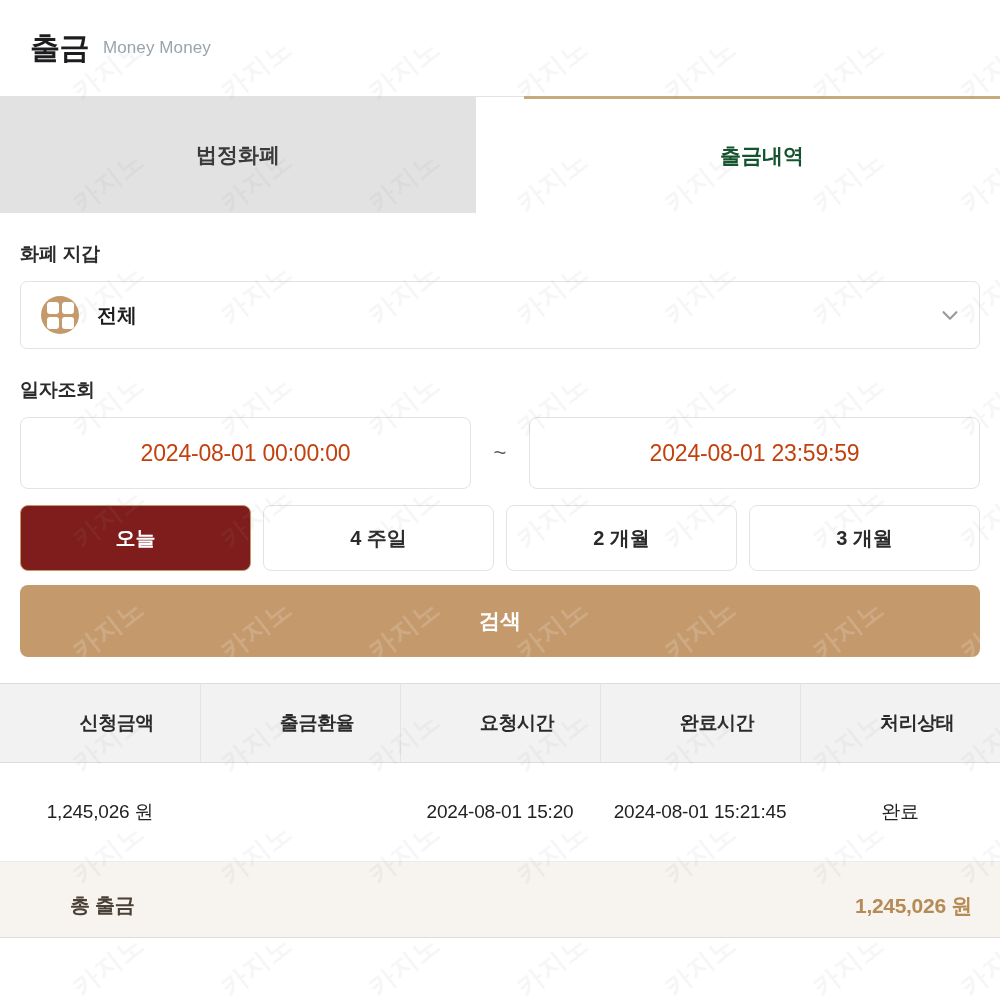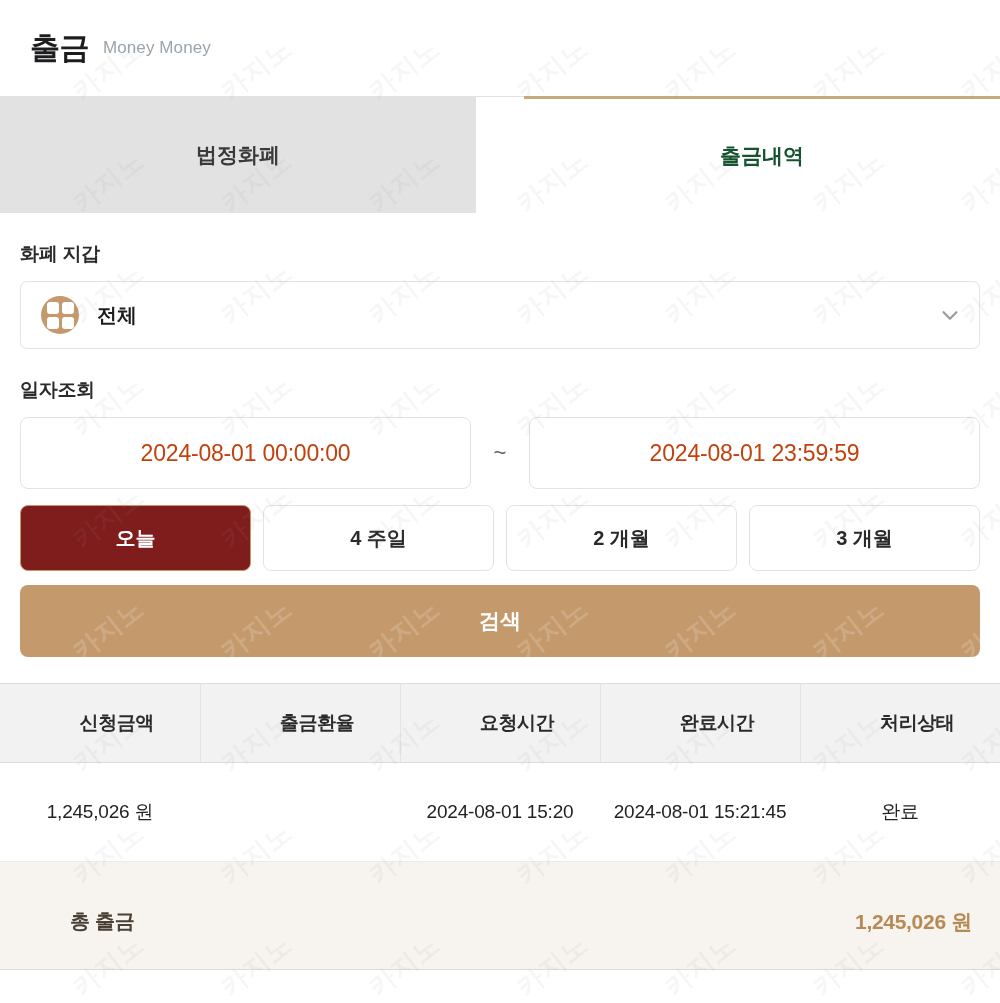--- a/index.html
+++ b/index.html
@@ -270,21 +270,21 @@
     color: #222;
     text-align: center;
     letter-spacing: -0.2px;
     background: #fff;
   }
   td.amount-cell { font-size: 20px; }
   td.status-cell { color: #7dc87d; font-size: 19px; }
 
   
   .total-bar {
-    height: 108px;
+    height: 76px;
     background: #f7f3ee;
     border-bottom: 1px solid #e0dcd6;
     display: flex;
     align-items: center;
     justify-content: space-between;
     padding: 12px 28px 0 70px;
     box-sizing: border-box;
   }
   .total-label {
     font-size: 20px;

